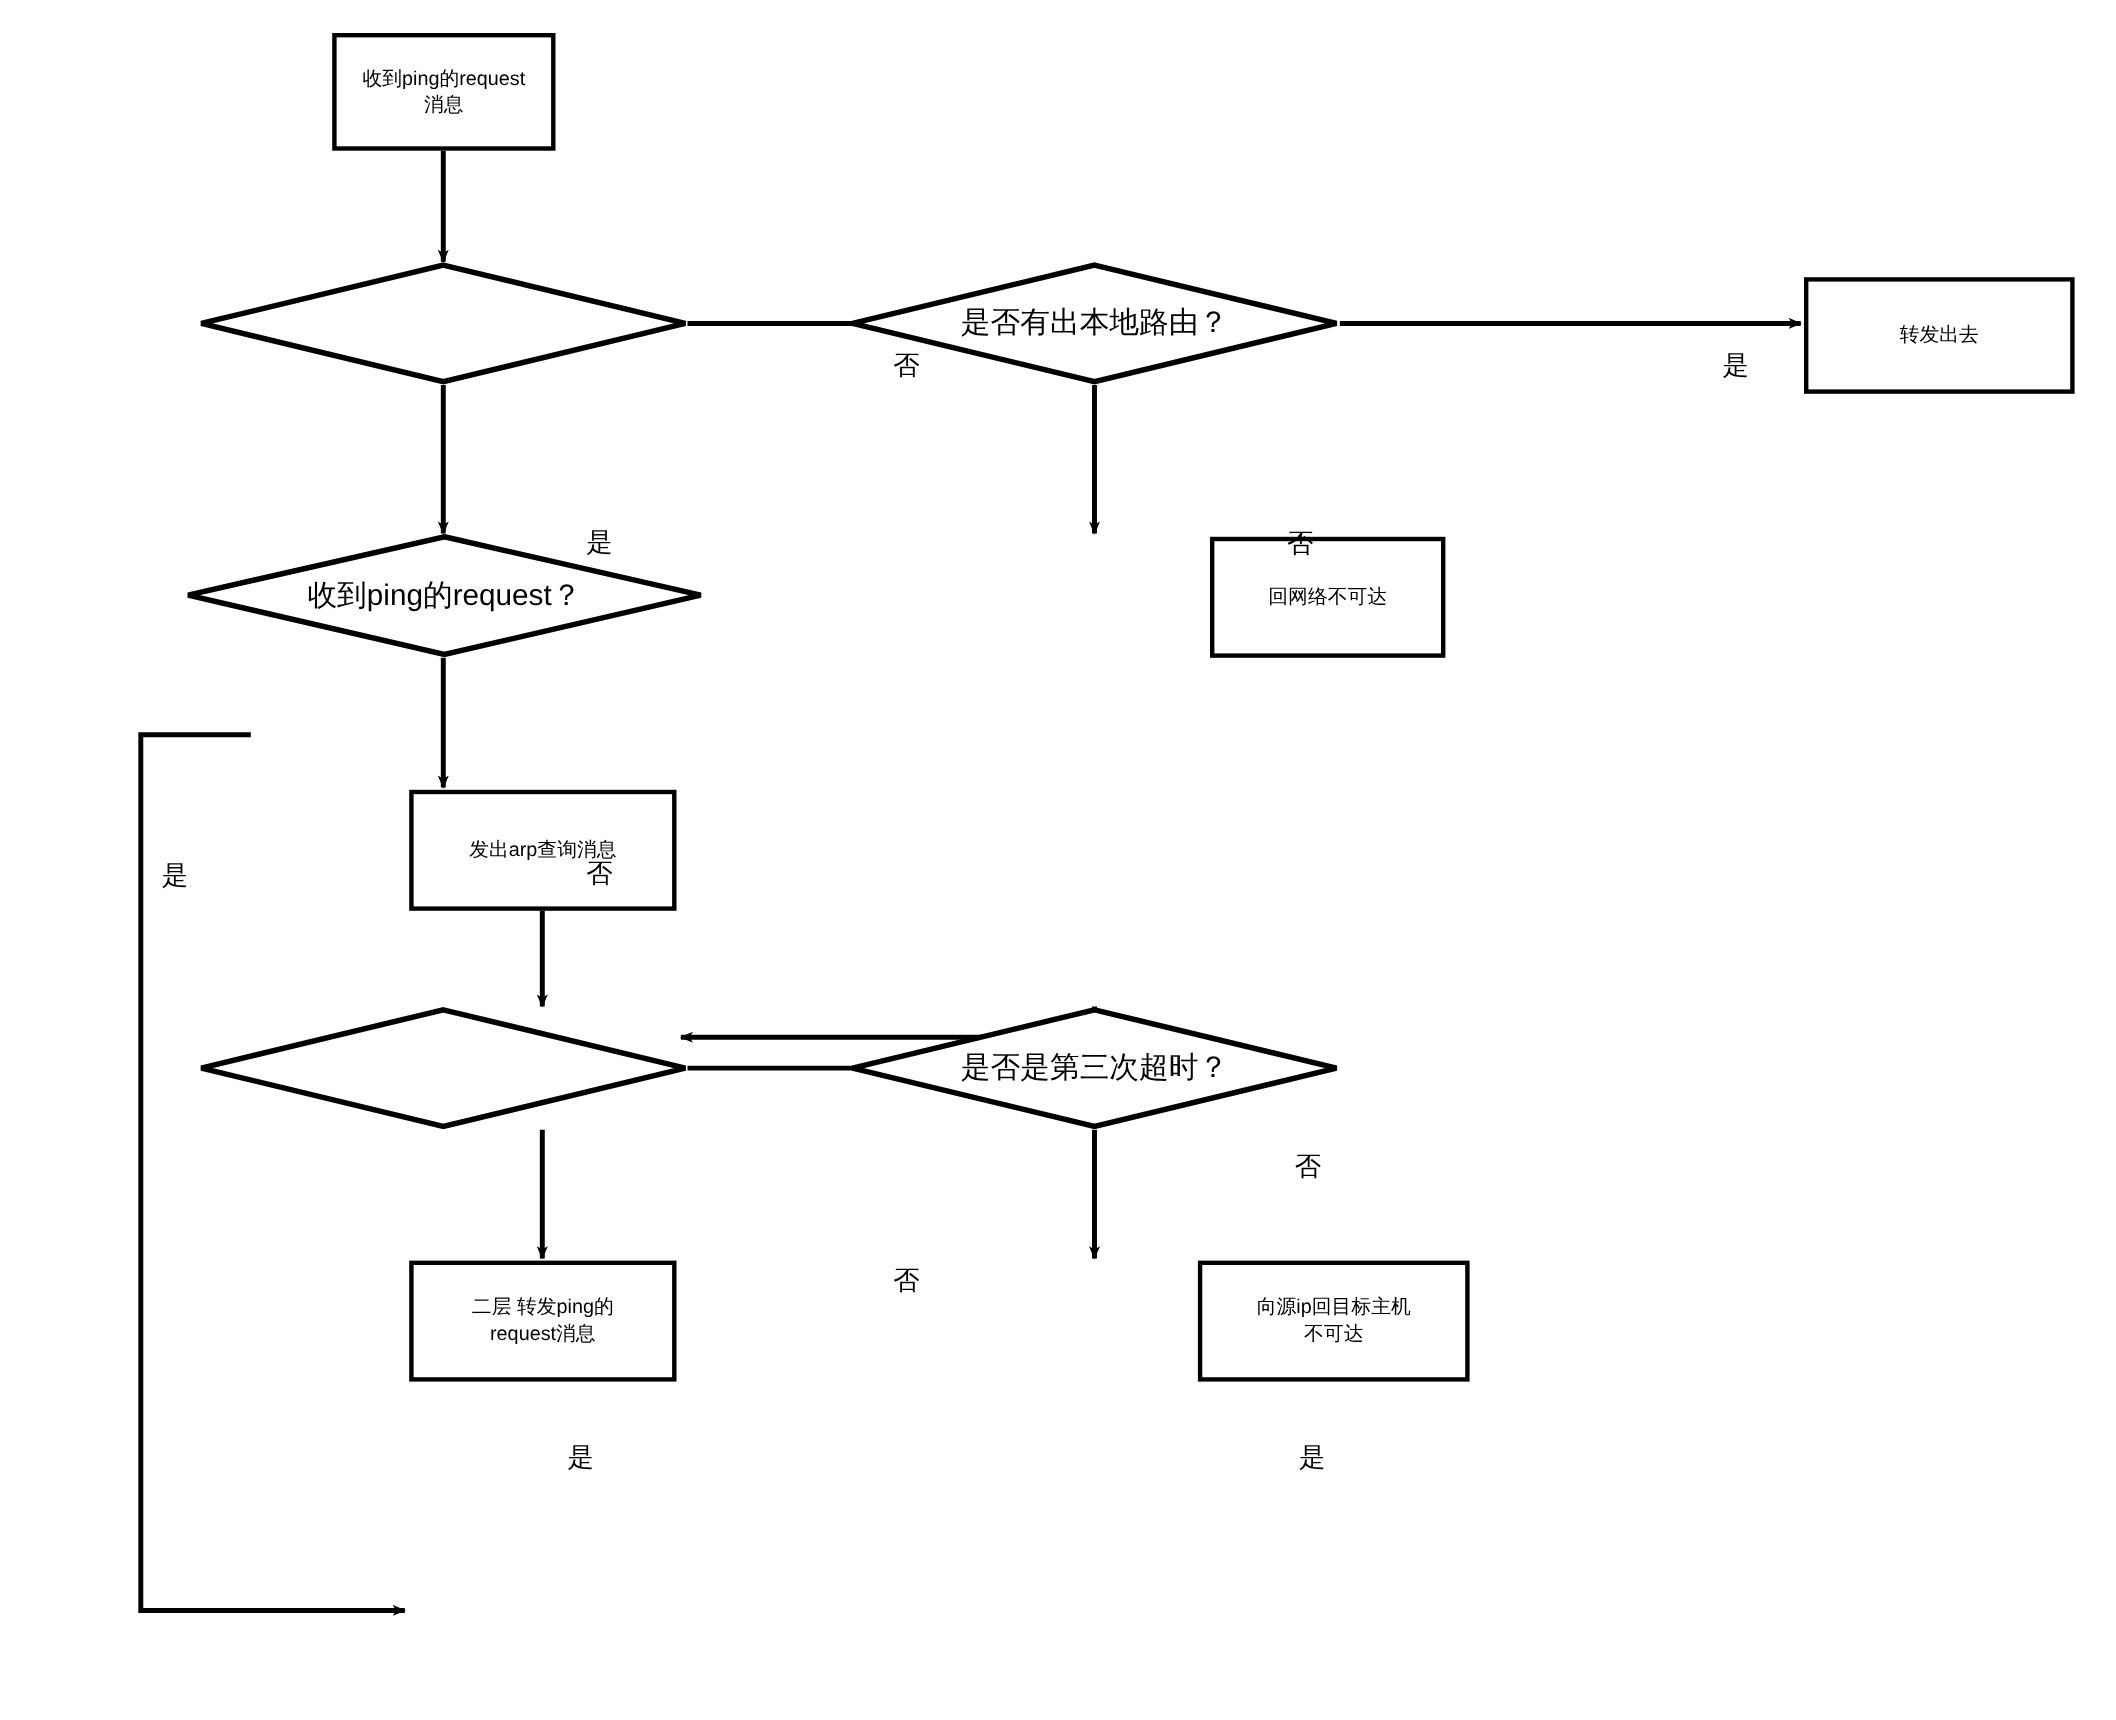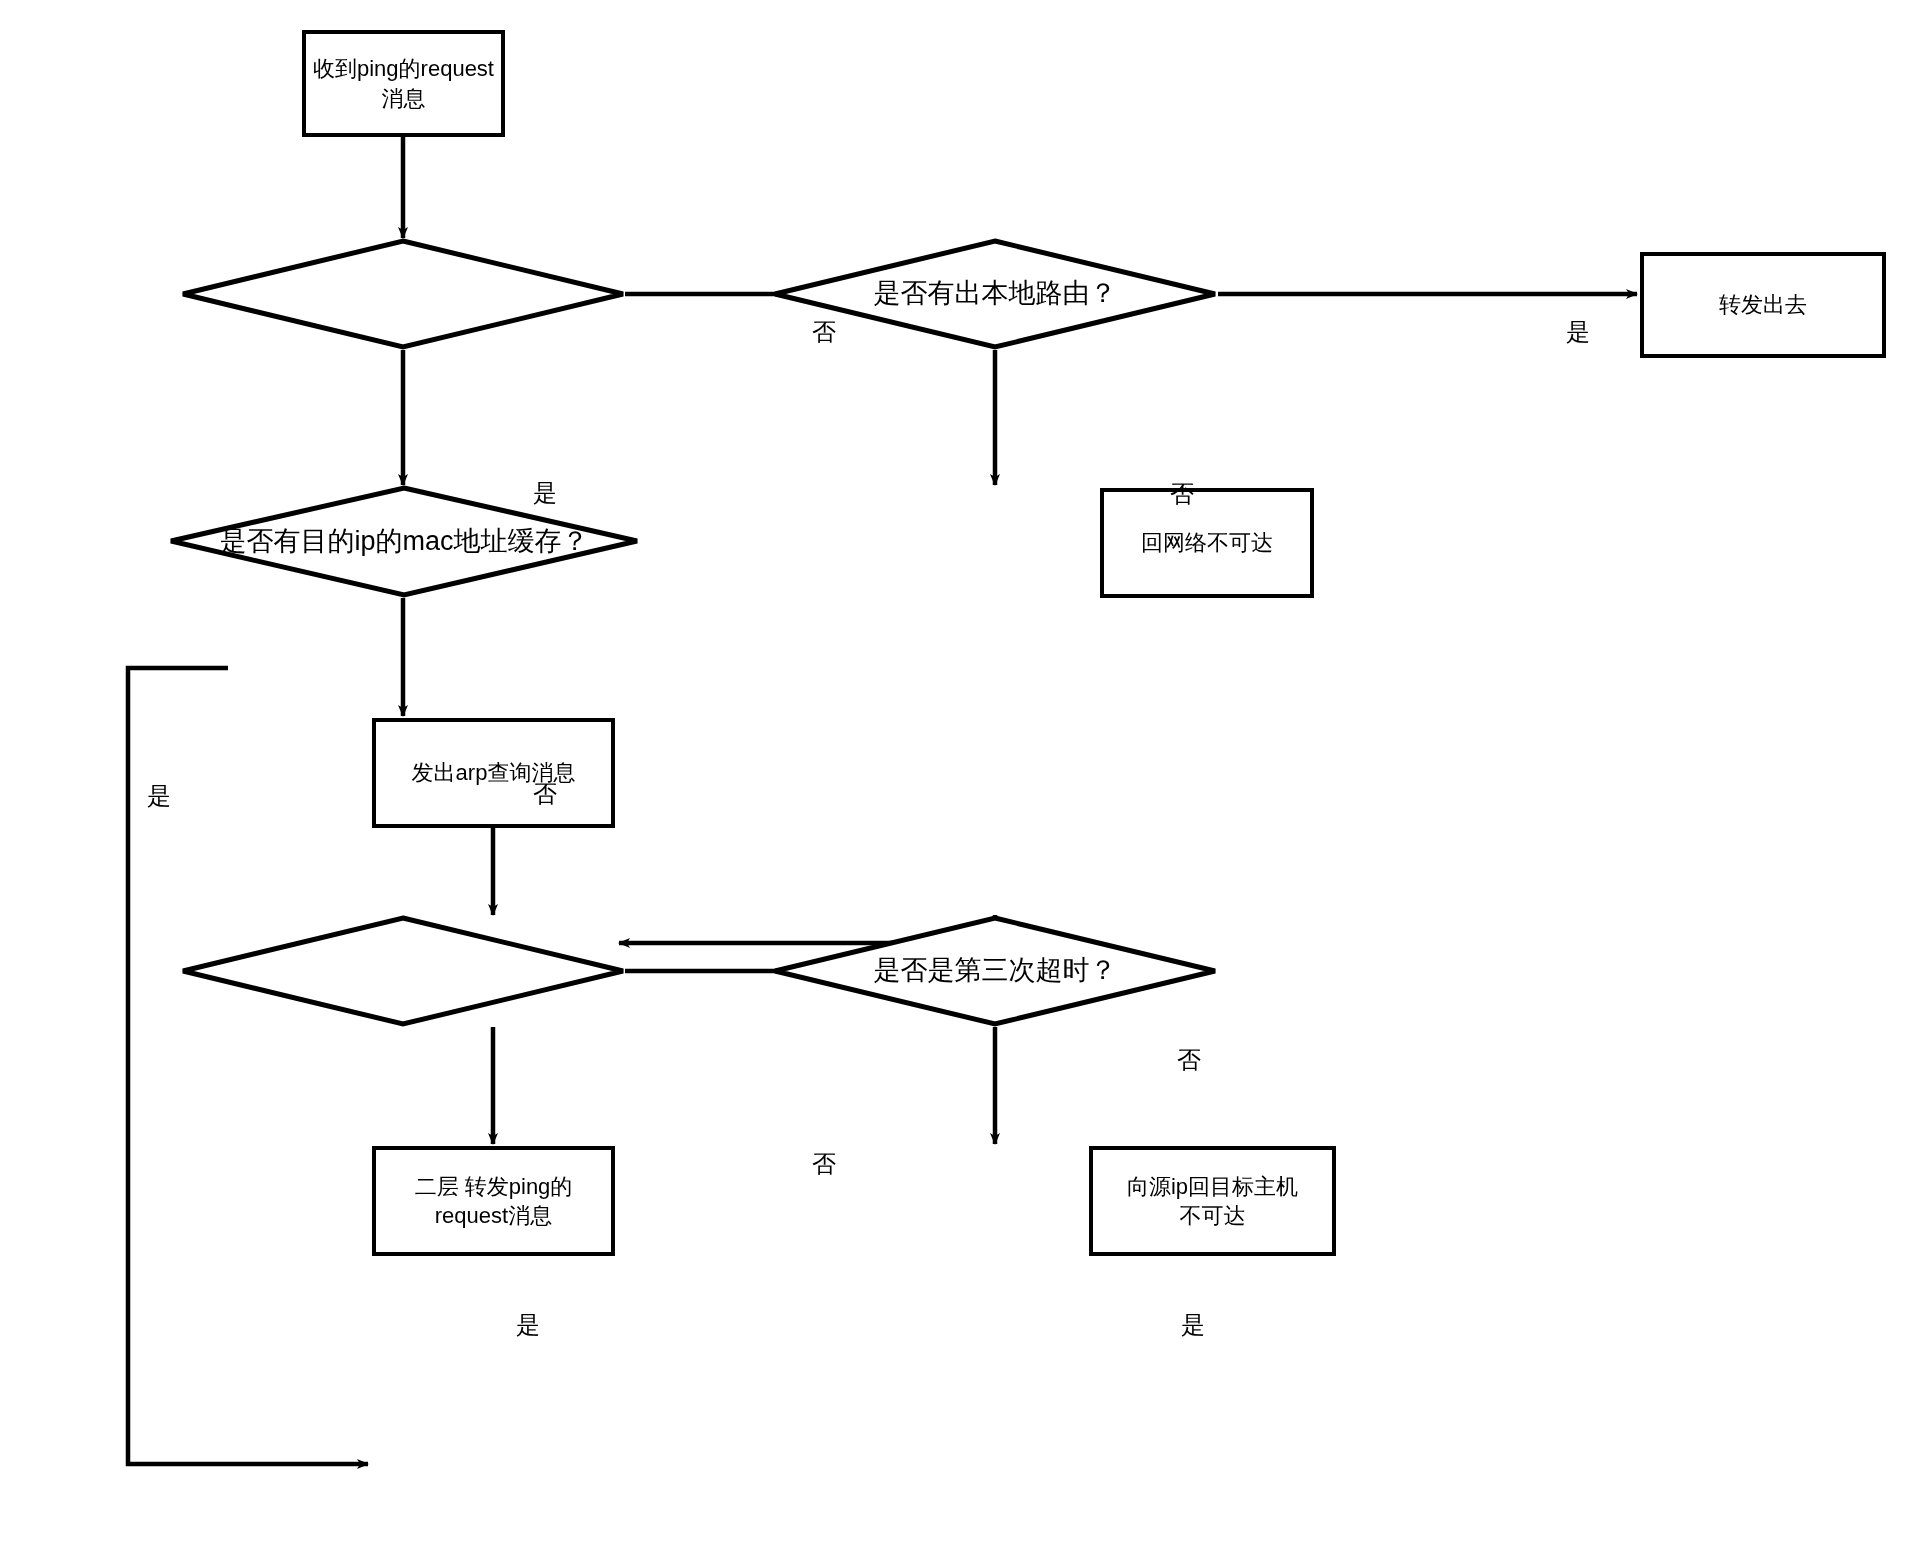--- a/index.html
+++ b/index.html
@@ -1,20 +1,20 @@
 <!DOCTYPE html>
 <html><head>
 <meta charset="utf-8">
 <style>
   html,body{margin:0;padding:0;background:#ffffff;}
   body{font-family:"Liberation Sans","DejaVu Sans",sans-serif;}
   #stage{position:relative;width:1924px;height:1564px;background:#ffffff;overflow:hidden;}
   svg#wires{position:absolute;left:0;top:0;width:1924px;height:1564px;}
   .node{position:absolute;box-sizing:border-box;display:flex;align-items:center;justify-content:center;text-align:center;color:#000;}
-  .boxnode{border:4px solid #000;background:#fff;font-size:22px;line-height:1.32;}
+  .boxnode{border:4px solid #000;background:#fff;font-size:18px;line-height:1.32;}
   .dialabel{font-size:27px;line-height:1.3;white-space:nowrap;}
   .edgelabel{position:absolute;font-size:24px;color:#000;white-space:nowrap;}
   .diamondwrap{position:absolute;}
 </style>
 </head>
 <body>
 
 <div id="stage">
 
   <svg id="wires" viewBox="0 0 1924 1564" xmlns="http://www.w3.org/2000/svg">
@@ -64,21 +64,21 @@
     <polygon points="223,3 443,56 223,109 3,56" fill="#fff" stroke="#000" stroke-width="5"></polygon>
   </svg>
   <svg class="diamondwrap" style="left:772px;top:915px;width:446px;height:112px;" viewBox="0 0 446 112">
     <polygon points="223,3 443,56 223,109 3,56" fill="#fff" stroke="#000" stroke-width="5"></polygon>
   </svg>
 
   <div class="node dialabel" style="left:772px;top:238px;width:446px;height:112px;">
     <span>是否有出本地路由？</span>
   </div>
   <div class="node dialabel" style="left:168px;top:485px;width:472px;height:113px;">
-    <span>是否有目的ip的mac地址缓存？</span>
+    <span>收到ping的request？</span>
   </div>
   <div class="node dialabel" style="left:772px;top:915px;width:446px;height:112px;">
     <span>是否是第三次超时？</span>
   </div>
 
   <div class="node boxnode" style="left:302px;top:30px;width:203px;height:107px;">
     <div>
       <div>收到ping的request</div>
       <div>消息</div>
     </div>

